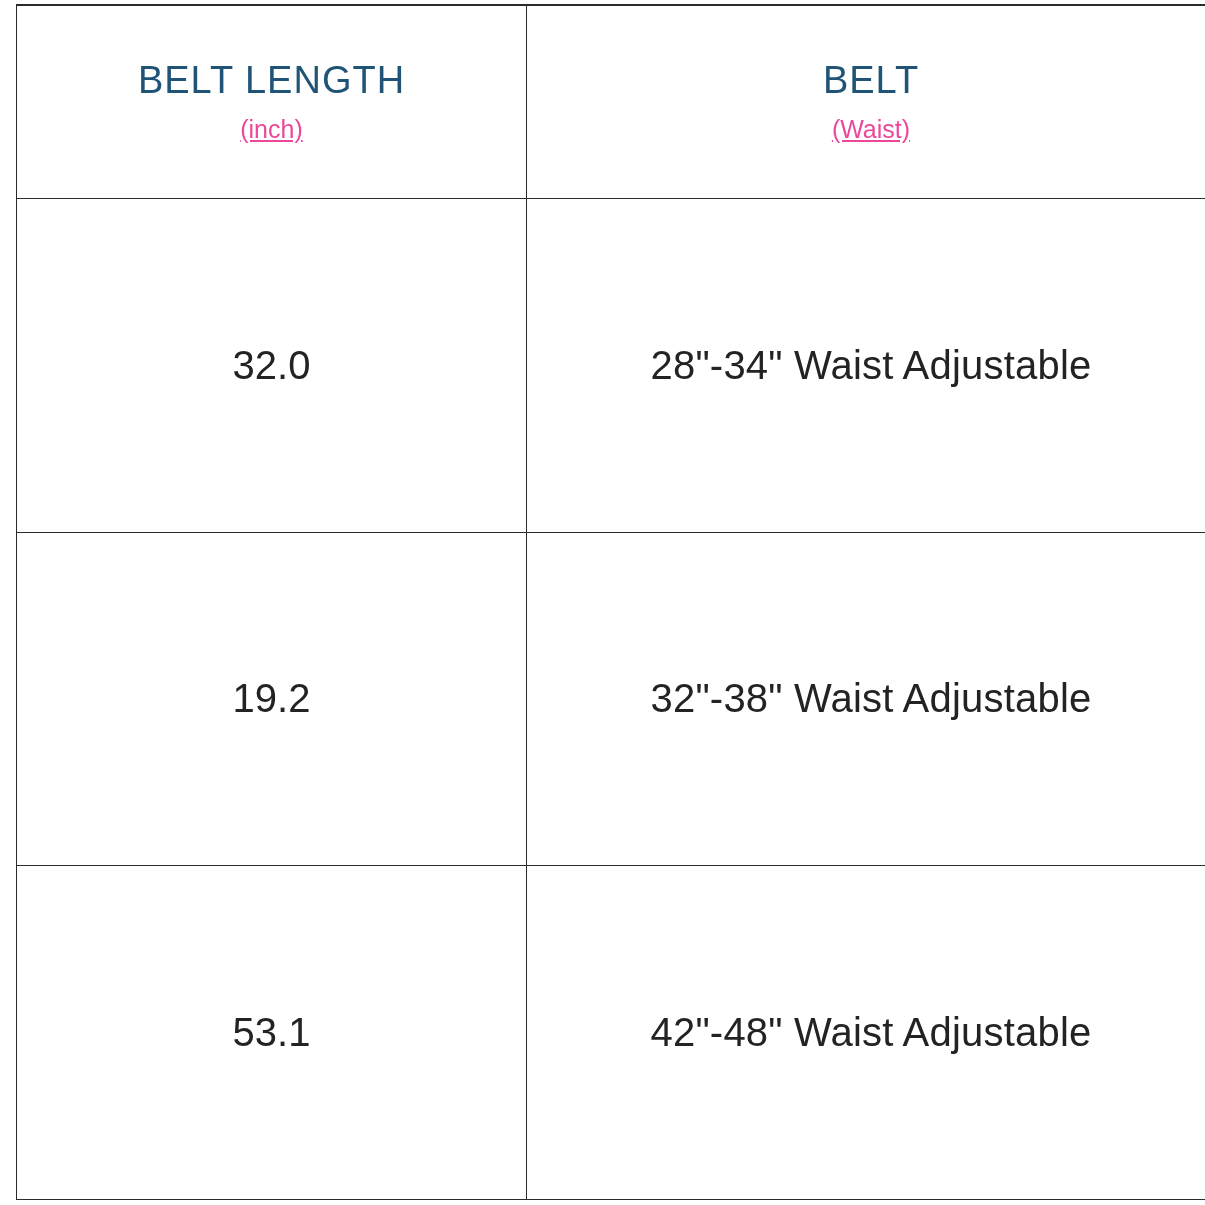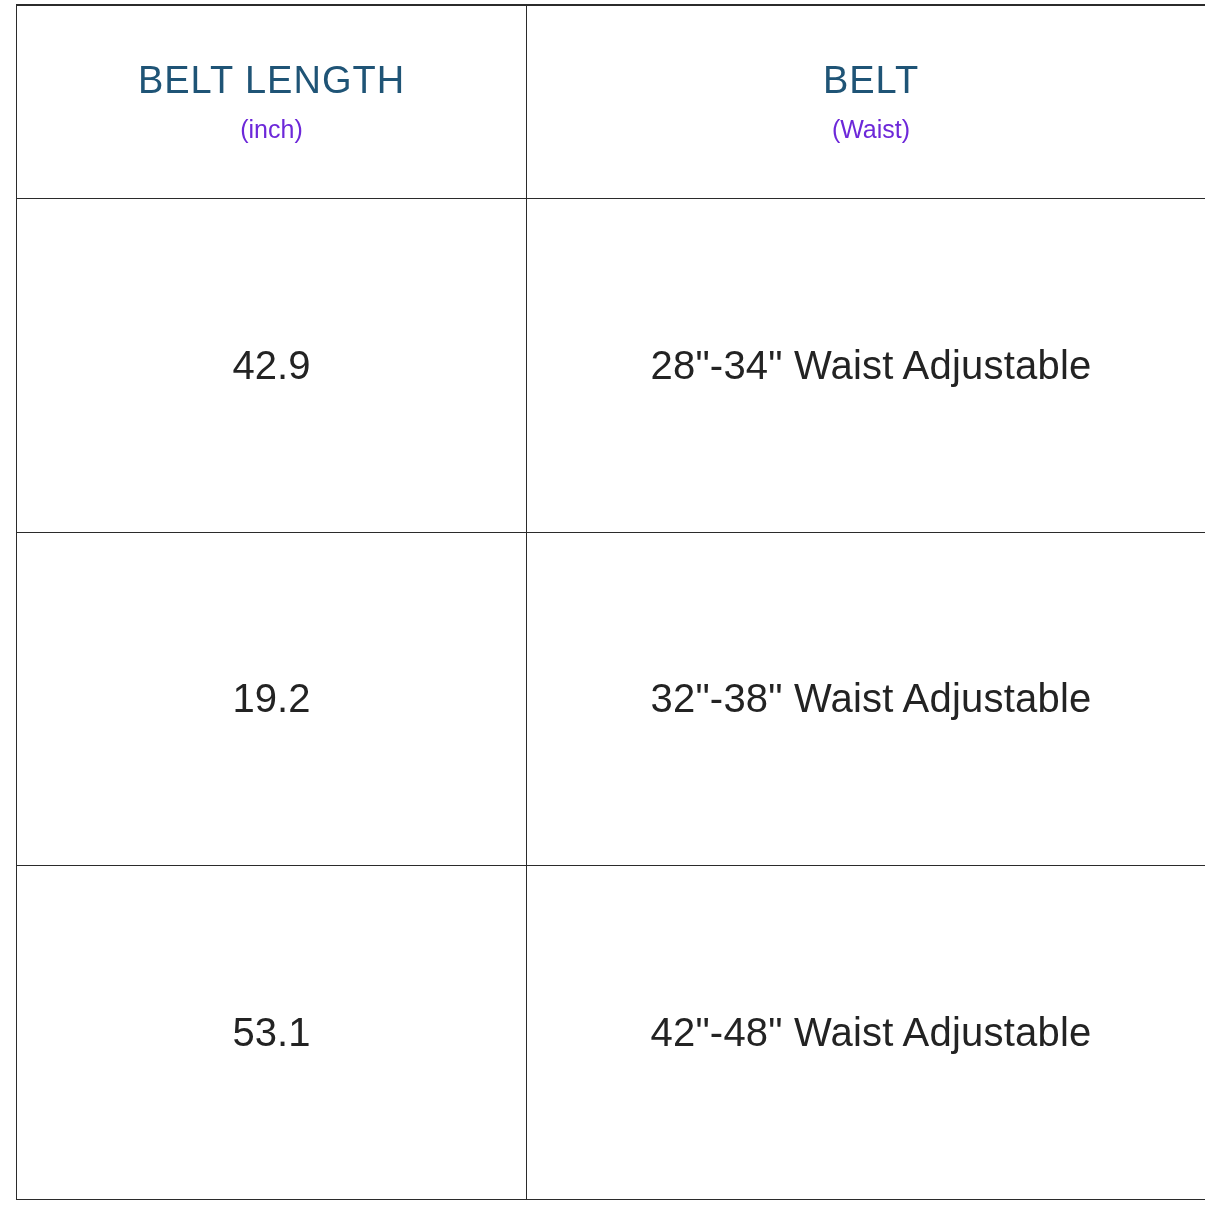--- a/index.html
+++ b/index.html
@@ -53,22 +53,23 @@
     font-weight: normal;
     letter-spacing: 1px;
     color: #1f5476;
     line-height: 1.1;
     margin-bottom: 14px;
   }
   .head-sub {
     display: block;
     font-size: 25px;
     font-weight: normal;
-    color: #6d28d9;
+    color: #ec4899;
     line-height: 1.1;
+    text-decoration: underline;
   }
   .body-row td {
     height: 200px;
   }
   .cell-length {
     font-size: 40px;
     color: #232323;
   }
   .cell-size {
     font-size: 40px;
@@ -92,21 +93,21 @@
           <span class="head-sub">(inch)</span>
         </th>
         <th>
           <span class="head-main">BELT</span>
           <span class="head-sub">(Waist)</span>
         </th>
       </tr>
     </thead>
     <tbody>
       <tr class="body-row">
-        <td class="cell-length">42.9</td>
+        <td class="cell-length">32.0</td>
         <td class="cell-size">28"-34" Waist Adjustable</td>
       </tr>
       <tr class="body-row">
         <td class="cell-length">19.2</td>
         <td class="cell-size">32"-38" Waist Adjustable</td>
       </tr>
       <tr class="body-row">
         <td class="cell-length">53.1</td>
         <td class="cell-size">42"-48" Waist Adjustable</td>
       </tr>

